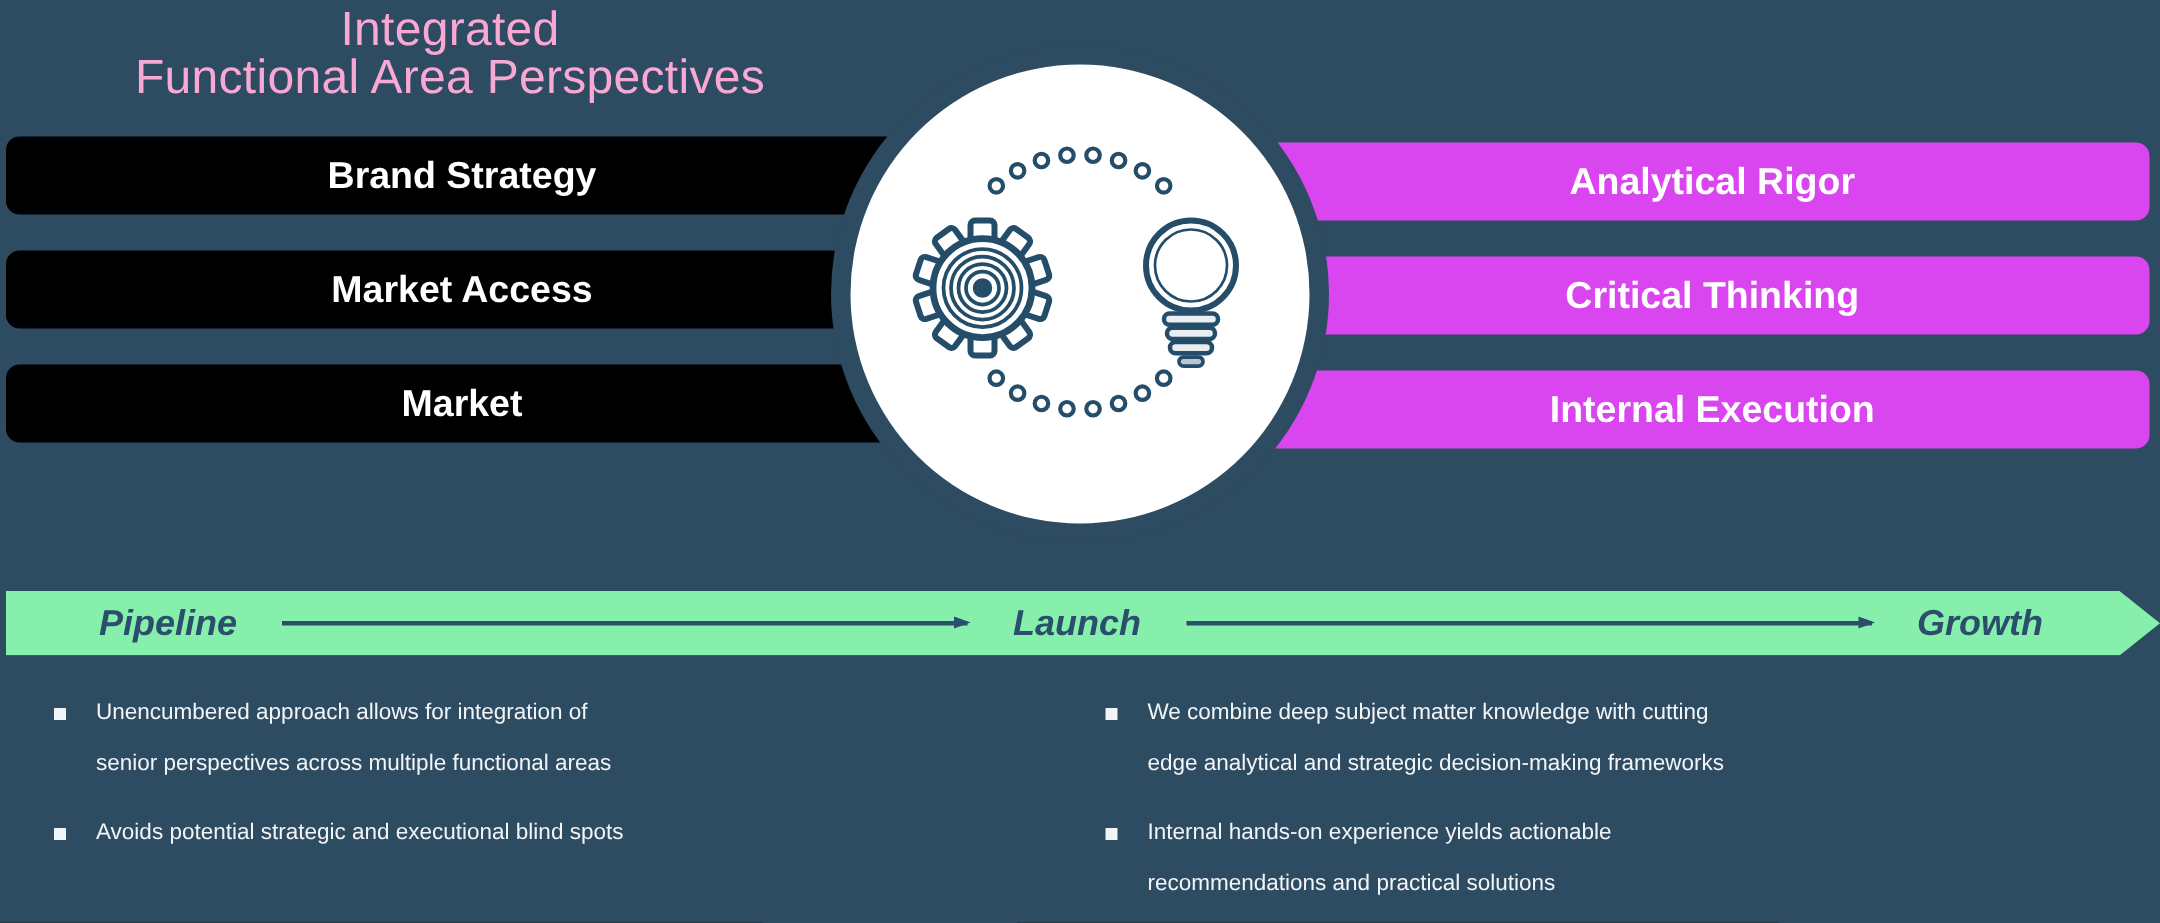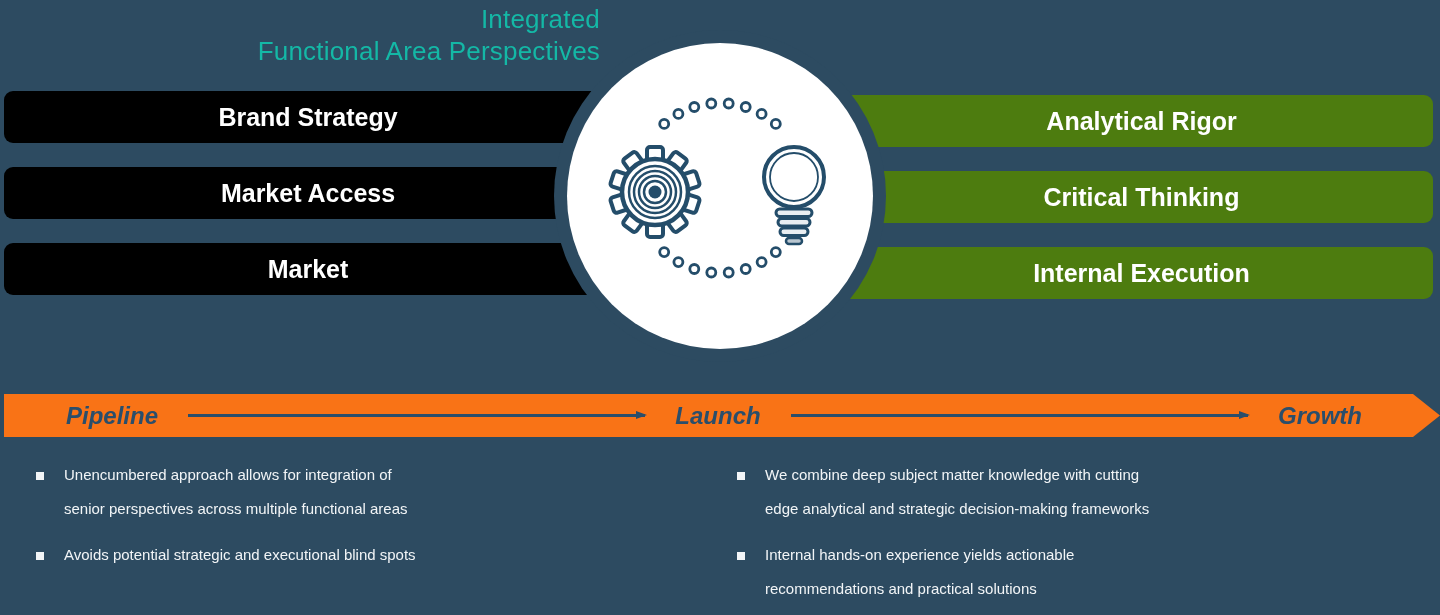--- a/index.html
+++ b/index.html
@@ -10,23 +10,23 @@
     height: 615px;
     background: #2D4B61;
     overflow: hidden;
     font-family: "Liberation Sans", sans-serif;
   }
 
   
   .heading {
     position: absolute;
     top: 3px;
-    text-align: right;
-    color: #14b8a6;
-    font-size: 26px;
+    text-align: center;
+    color: #f9a8d4;
+    font-size: 32px;
     font-weight: 400;
     line-height: 32px;
     letter-spacing: 0.2px;
   }
   .heading-left  { left: 0;     width: 600px; }
   .heading-right { left: 860px; width: 580px; }
 
   
   .bar {
     position: absolute;
@@ -34,21 +34,21 @@
     border-radius: 9px;
     display: flex;
     align-items: center;
     justify-content: center;
     color: #FFFFFF;
     font-size: 25px;
     font-weight: 700;
     z-index: 1;
   }
   .bar-blue   { left: 4px;   width: 636px; background: #000000; padding-right: 28px; }
-  .bar-orange { left: 800px; width: 633px; background: #4d7c0f; padding-left: 50px; }
+  .bar-orange { left: 800px; width: 633px; background: #d946ef; padding-left: 50px; }
 
   
   .ring {
     position: absolute;
     left: 554px; top: 30px;
     width: 332px; height: 332px;
     border-radius: 50%;
     background: #2D4B61;
     z-index: 2;
   }
@@ -65,21 +65,21 @@
     left: 567px; top: 43px;
     width: 306px; height: 306px;
     z-index: 4;
   }
 
   
   .banner {
     position: absolute;
     left: 4px; top: 394px;
     width: 1436px; height: 43px;
-    background: #f97316;
+    background: #86efac;
     clip-path: polygon(0 0, calc(100% - 27px) 0, 100% 50%, calc(100% - 27px) 100%, 0 100%);
     display: flex;
     align-items: center;
     padding: 0 78px 0 62px;
     z-index: 5;
   }
   .stage {
     color: #2A4E6B;
     font-size: 24px;
     font-weight: 700;

